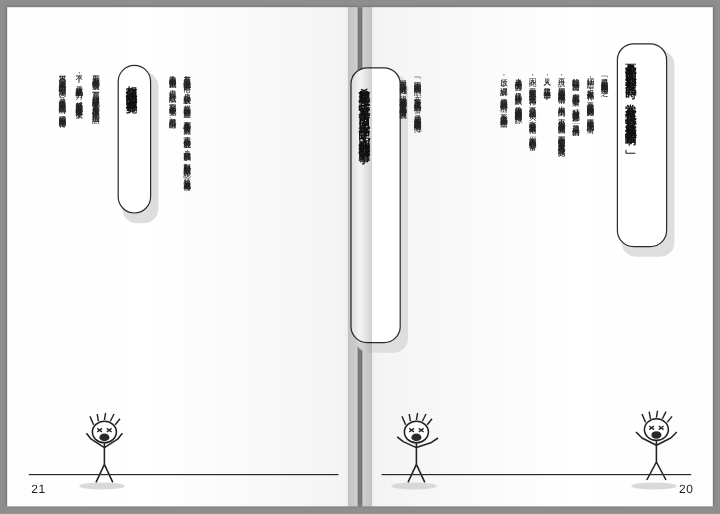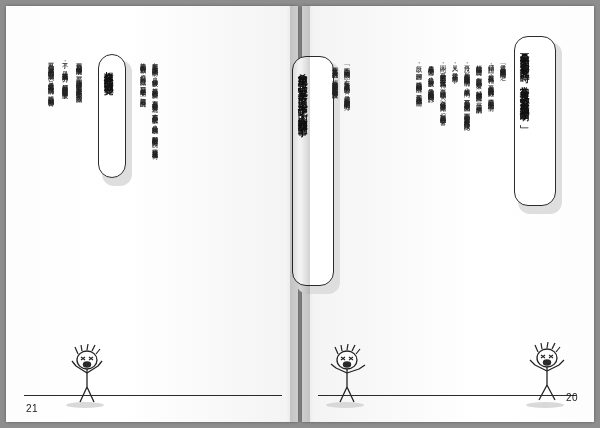--- a/index.html
+++ b/index.html
@@ -247,17 +247,17 @@
         <path d="M25 13 l4 3 M29 13 l-4 3" stroke="#222" stroke-width="1.1" fill="none"></path>
         <ellipse cx="23" cy="20.5" rx="4.2" ry="3.2" fill="#2a2a2a"></ellipse>
         <line x1="23" y1="25" x2="23" y2="43" stroke="#222" stroke-width="1.3"></line>
         <path d="M23 29 L11 23 M11 23 L6 18" stroke="#222" stroke-width="1.3" fill="none"></path>
         <path d="M23 29 L35 23 M35 23 L40 18" stroke="#222" stroke-width="1.3" fill="none"></path>
         <path d="M23 43 L15 58 M23 43 L31 58" stroke="#222" stroke-width="1.3" fill="none"></path>
       </svg>
     </div>
 
     <div class="footer-rule" style="left:16px; width:258px; bottom:26px;"></div>
-    <div class="folio" style="right:16px; bottom:19px;">20</div>
+    <div class="folio" style="right:16px; bottom:8px;">20</div>
   </div>
 
   <div class="spine"></div>
 </div>
 
 </body></html>

